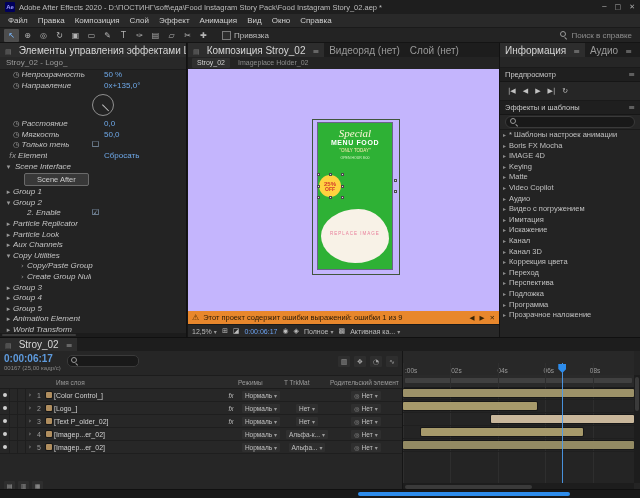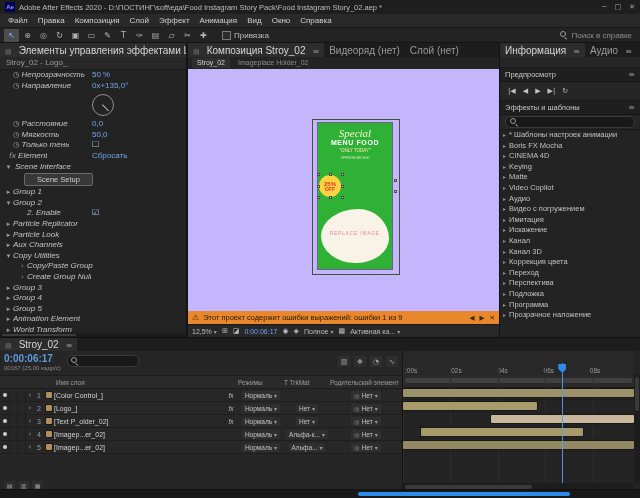--- a/index.html
+++ b/index.html
@@ -39,21 +39,21 @@
   .icon-grip::after{content:"▤";font-family:"DejaVu Sans",sans-serif;color:#6f6f6f;font-size:7px;}
   .icon-menu::after{content:"≡";font-family:"DejaVu Sans",sans-serif;color:#9a9a9a;font-size:8px;}
   .caret::after{content:"▾";font-family:"DejaVu Sans",sans-serif;color:#9a9a9a;font-size:6px;}
   
   .panel-left{position:absolute;left:0;top:0;bottom:0;width:187px;border-right:1px solid #121212;}
   .ec-subtitle{height:12px;line-height:12px;padding-left:6px;color:#9b9b9b;background:#282828;border-bottom:1px solid #1c1c1c;}
   .er{position:relative;display:flex;align-items:center;height:10.6px;line-height:10.6px;white-space:nowrap;}
   .er-arrow{width:9px;text-align:center;color:#9a9a9a;font-size:7px;flex:none;font-family:"DejaVu Sans",sans-serif;}
   .er-box{color:#9a9a9a;margin-right:2px;font-size:7.5px;font-family:"DejaVu Sans",sans-serif;font-style:italic;}
   .er-label{color:#c3c3c3;overflow:hidden;font-style:italic;}
-  .er-value{position:absolute;left:92px;color:#6ea8e8;}
+  .er-value{position:absolute;left:104px;color:#6ea8e8;}
   .er-extra{position:absolute;left:92px;color:#a9c7e8;font-family:"DejaVu Sans",sans-serif;}
   .dial{width:20px;height:20px;border:1px solid #8f8f8f;border-radius:50%;position:relative;margin:3px 0 3px 92px;}
   .dial::after{content:"";position:absolute;left:9px;top:10px;width:1px;height:9px;background:#c0c0c0;transform-origin:0 0;transform:rotate(-45deg);}
   .scene-btn-row{height:15px;display:flex;align-items:center;}
   .scene-btn{margin-left:24px;padding:1px 12px;border:1px solid #6a6a6a;border-radius:2px;background:#383838;color:#cccccc;font-size:7.5px;}
   .ec-hbar{position:absolute;left:0;right:0;bottom:0;height:4px;background:#1c1c1c;}
   .ec-hbar div{position:absolute;left:2px;top:1px;width:40%;height:2px;background:#3c3c3c;border-radius:1px;}
   
   .panel-center{position:absolute;left:188px;right:141px;top:0;bottom:0;background:#232323;}
   .comp-nav{height:12px;background:#232323;display:flex;align-items:center;gap:3px;padding-left:4px;border-bottom:1px solid #1b1b1b;}
@@ -287,21 +287,21 @@
         <div class="er" style="padding-left: 4px;">
           <span class="er-arrow">▾</span>
           <span class="er-box"></span>
           <span class="er-label">Scene Interface</span>
           <span class="er-value"></span>
           <span class="er-extra"></span>
         </div>
       </div>
 
       <div class="scene-btn-row">
-        <span class="scene-btn">Scene Setup</span>
+        <span class="scene-btn">Scene After</span>
       </div>
 
       <div>
         <div class="er" style="padding-left: 4px;">
           <span class="er-arrow">▸</span>
           <span class="er-label">Group 1</span>
           <span class="er-extra"></span>
         </div>
 
         <div class="er" style="padding-left: 4px;">
@@ -506,21 +506,21 @@
           <span class="li-label">* Шаблоны настроек анимации</span>
         </div>
 
         <div class="li">
           <span class="li-arrow"></span>
           <span class="li-label">Boris FX Mocha</span>
         </div>
 
         <div class="li">
           <span class="li-arrow"></span>
-          <span class="li-label">CINEMA 4D</span>
+          <span class="li-label">IMAGE 4D</span>
         </div>
 
         <div class="li">
           <span class="li-arrow"></span>
           <span class="li-label">Keying</span>
         </div>
 
         <div class="li">
           <span class="li-arrow"></span>
           <span class="li-label">Matte</span>

